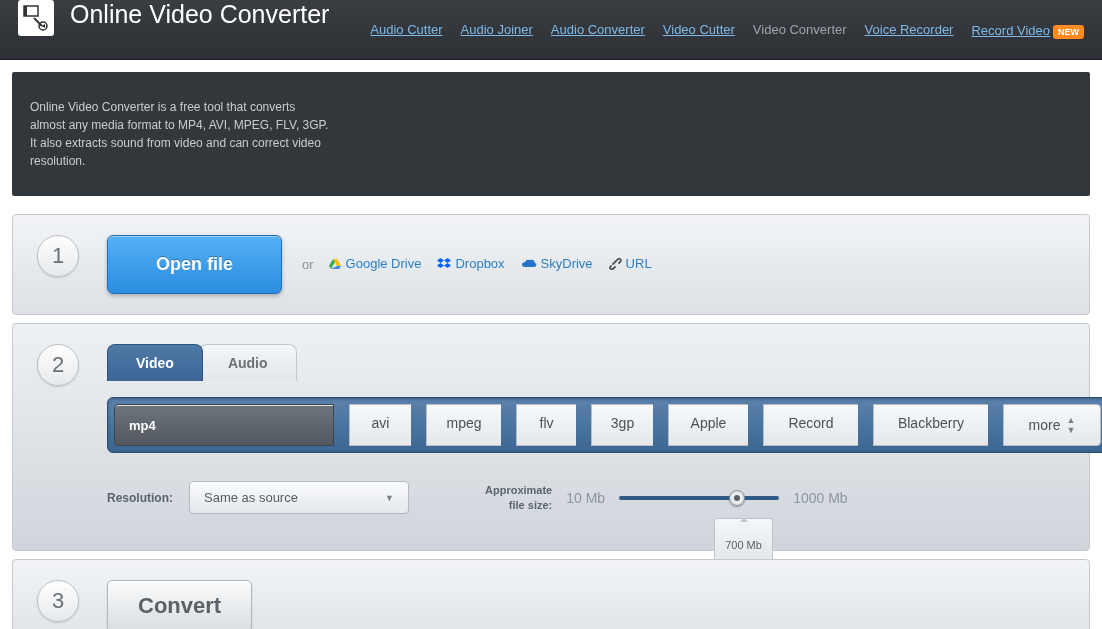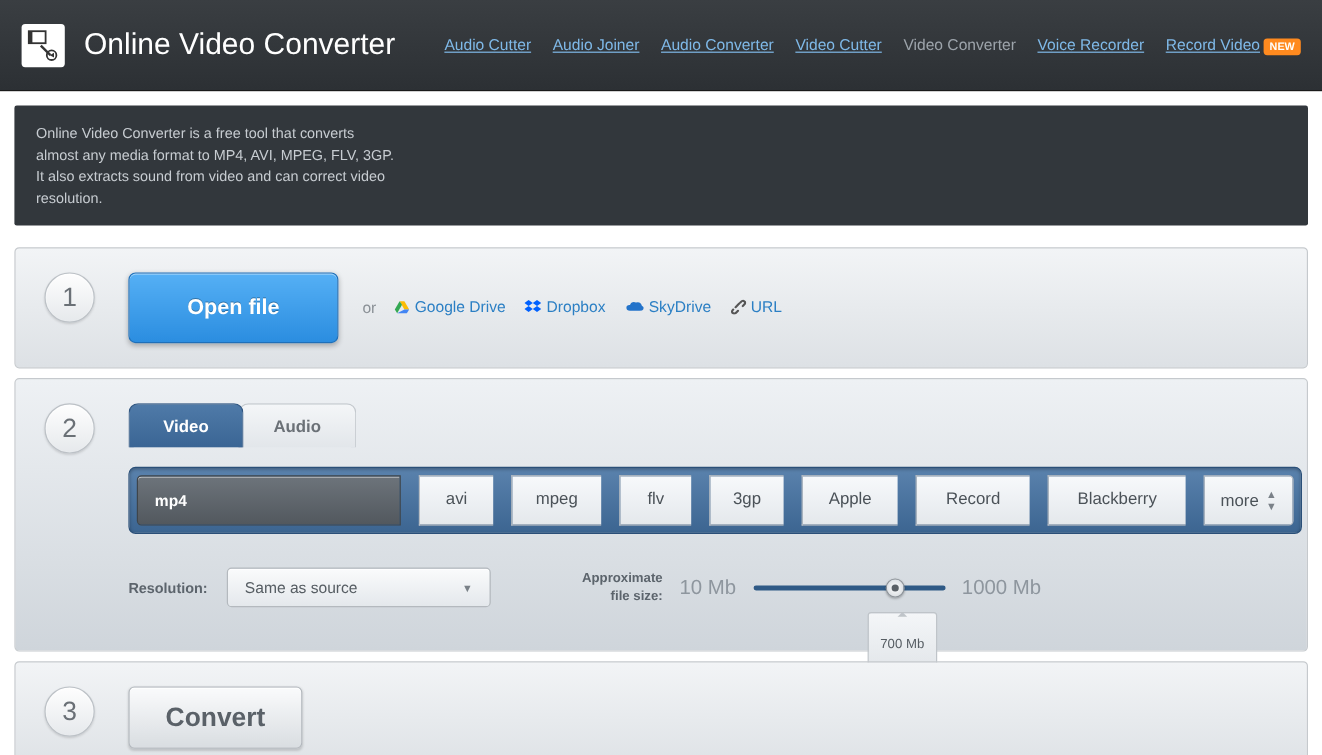--- a/index.html
+++ b/index.html
@@ -1,25 +1,25 @@
 <!DOCTYPE html>
 <html><head>
 <meta charset="utf-8">
 <style>
 *{box-sizing:border-box;margin:0;padding:0;font-family:Arial,Helvetica,sans-serif}
 body{background:#fff;width:1102px}
-.hdr{background:linear-gradient(#3a3e42,#2c3034);height:76px;display:flex;align-items:center;padding:0 18px;border-bottom:1px solid #1a1a1a}
+.hdr{background:linear-gradient(#3a3e42,#2c3034);height:60px;display:flex;padding:0 18px;border-bottom:1px solid #1a1a1a}
 .logo-ic{width:36px;height:36px;background:#fff;border-radius:3px;margin-right:16px;display:flex;align-items:center;justify-content:center;position:relative}
 .logo-ic svg{width:28px;height:28px}
 .ptitle{color:#fff;font-size:25px;font-weight:normal;flex:1}
 .nav{display:flex;gap:18px;align-items:center}
 .nav a{color:#7fb9e8;font-size:13px;text-decoration:underline;cursor:pointer}
 .nav a.cur{color:#9da4ab;text-decoration:none;cursor:default}
 .badge{background:#ff8a1f;color:#fff;font-size:9px;font-weight:bold;padding:2px 5px;border-radius:3px;margin-left:3px}
-.descwrap{background:#32373c;margin:12px 12px 18px 12px;padding:14px 18px;border-radius:2px}
+.descwrap{background:#32373c;margin:12px 12px 18px 12px;padding:26px 18px;border-radius:2px}
 .descwrap p{color:#c7ccd1;font-size:12px;line-height:1.5;max-width:300px}
 .steps{margin:0 12px}
 .step{background:linear-gradient(#f2f4f6,#dde1e5);border:1px solid #c5c9cd;border-radius:4px;margin-bottom:8px;padding:20px 24px;display:flex;align-items:flex-start;gap:28px;position:relative}
 .step2{background:linear-gradient(#eef1f4,#cfd5db);padding-bottom:36px}
 .snum{width:42px;height:42px;border-radius:50%;background:linear-gradient(#fefefe,#e6e9ec);border:1px solid #bcc1c6;display:flex;align-items:center;justify-content:center;font-size:22px;color:#6a7076;box-shadow:inset 0 1px 2px rgba(255,255,255,.8),0 1px 2px rgba(0,0,0,.15);flex-shrink:0}
 .sbody{flex:1}
 .bigbtn{display:inline-block;background:linear-gradient(#55b0f5,#2b8de0);border:1px solid #1f6fb8;border-radius:6px;color:#fff;font-size:18px;font-weight:bold;padding:18px 48px;cursor:pointer;box-shadow:inset 0 1px 0 rgba(255,255,255,.4),0 2px 4px rgba(0,0,0,.25);text-shadow:0 -1px 0 rgba(0,0,0,.3)}
 .graybtn{display:inline-block;background:linear-gradient(#fafbfc,#d9dde1);border:1px solid #b3b8bd;border-radius:5px;color:#5a6168;font-size:22px;font-weight:bold;padding:12px 30px;cursor:pointer;box-shadow:inset 0 1px 0 rgba(255,255,255,.9),0 1px 2px rgba(0,0,0,.15)}
 .or{color:#8a9096;font-size:13px;margin:0 14px 0 20px}
 .clink{color:#2b7fc4;font-size:13px;text-decoration:none;cursor:pointer;margin-right:16px}
@@ -33,21 +33,21 @@
 .fmt{background:linear-gradient(#f7f9fb,#e4e8ec);border:1px solid #b8bdc3;padding:10px 0;font-size:14px;color:#4b5258;cursor:pointer;text-align:center;border-right:none}
 .fmt:first-child{border-radius:4px 0 0 4px}
 .fmt:last-child{border-radius:0 4px 4px 0;border-right:1px solid #b8bdc3}
 .fmt.sel{background:linear-gradient(#6d747b,#52585e);color:#fff;font-weight:bold;border-color:#3f454a}
 .fmt.more{display:flex;align-items:center;justify-content:center;gap:6px}
 .ctrls{display:flex;align-items:center;margin-top:28px;gap:16px}
 .lbl{color:#5c646c;font-size:12px;font-weight:bold}
 .sel{background:linear-gradient(#fafbfc,#e4e8ec);border:1px solid #b4b9be;border-radius:4px;padding:8px 14px;font-size:13px;color:#565d63;min-width:220px;cursor:pointer;display:flex;align-items:center;justify-content:space-between;box-shadow:inset 0 1px 0 rgba(255,255,255,.8)}
 .slgroup{display:flex;align-items:center;gap:14px;margin-left:60px}
 .sllbl{color:#5c646c;font-size:11px;font-weight:bold;text-align:right;line-height:1.3}
-.slend{color:#8e969e;font-size:17px}
+.slend{color:#8e969e;font-size:14px}
 .track{width:160px;height:4px;background:#2f5a86;border-radius:2px;position:relative}
 .thumb{position:absolute;top:-6px;width:16px;height:16px;border-radius:50%;background:radial-gradient(#fff,#cfd4d9);border:1px solid #8d9399;left:110px;box-shadow:0 1px 2px rgba(0,0,0,.3)}
 .thumb::after{content:"";position:absolute;top:4px;left:4px;width:6px;height:6px;border-radius:50%;background:#5a6066}
 .tip{position:absolute;top:22px;left:95px;background:linear-gradient(#f4f6f8,#e0e4e8);border:1px solid #bfc4c9;border-radius:3px;padding:20px 10px;font-size:11px;color:#565d63;white-space:nowrap}
 .tip::before{content:"";position:absolute;top:-5px;left:50%;margin-left:-4px;border:4px solid transparent;border-bottom-color:#bfc4c9}
 .chev{font-size:9px;color:#7a8188}
 </style>
 </head>
 <body>
 
@@ -113,21 +113,21 @@
     </div>
     <div class="fmtbar">
       <div class="fmt sel" style="width:72px">mp4</div>
       <div class="fmt" style="width:62px">avi</div>
       <div class="fmt" style="width:75px">mpeg</div>
       <div class="fmt" style="width:60px">flv</div>
       <div class="fmt" style="width:62px">3gp</div>
       <div class="fmt" style="width:80px">Apple</div>
       <div class="fmt" style="width:95px">Record</div>
       <div class="fmt" style="width:115px">Blackberry</div>
-      <div class="fmt more" style="width:75px">
+      <div class="fmt more" style="width:98px">
             <span>more</span>
             <span class="chev">▲<br>▼</span>
           </div>
     </div>
     <div class="ctrls">
       <span class="lbl">Resolution:</span>
       <div class="sel">
         <span>Same as source</span>
         <span class="chev">▼</span>
       </div>

